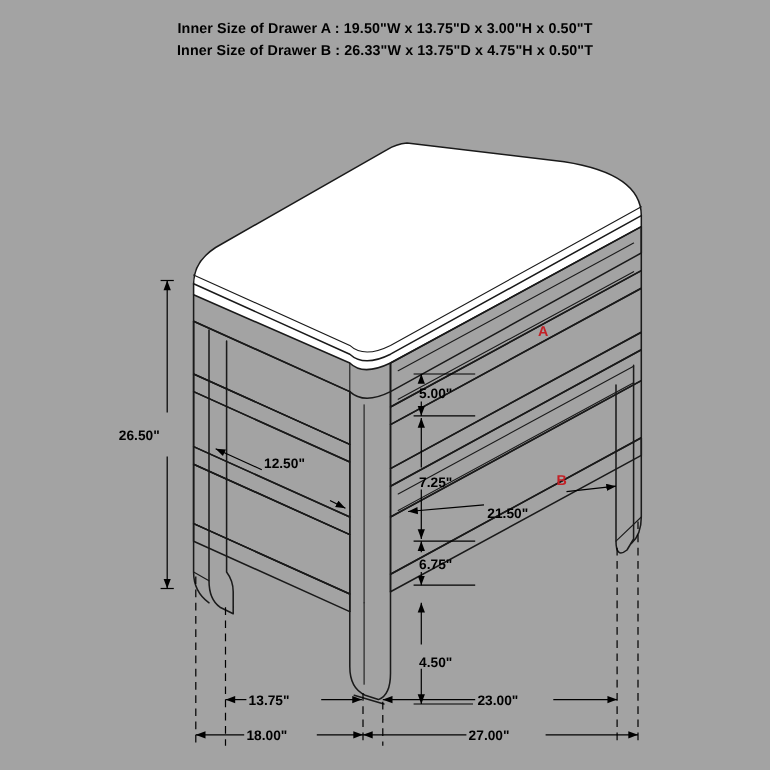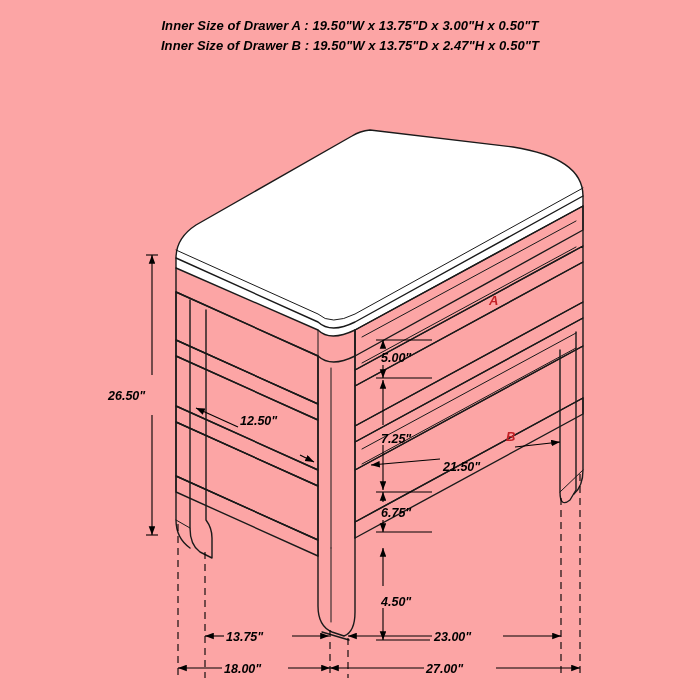--- a/index.html
+++ b/index.html
@@ -4,24 +4,23 @@
 <style>
   html, body {
     margin: 0;
     padding: 0;
     background: #ffffff;
   }
   #page {
     position: relative;
     width: 700px;
     height: 700px;
-    background: #fca5a5;
+    background: #a3a3a3;
     font-family: "Liberation Sans", sans-serif;
     overflow: hidden;
-    font-style: italic;
   }
   .header {
     position: absolute;
     top: 16px;
     left: 0;
     width: 700px;
     text-align: center;
     font-size: 13px;
     font-weight: bold;
     color: #000000;
@@ -76,21 +75,21 @@
     fill: #ffffff;
   }
 </style>
 </head>
 <body>
 
 <div id="page">
 
   <div class="header">
     <div>Inner Size of Drawer A : 19.50"W x 13.75"D x 3.00"H x 0.50"T</div>
-    <div>Inner Size of Drawer B : 19.50"W x 13.75"D x 2.47"H x 0.50"T</div>
+    <div>Inner Size of Drawer B : 26.33"W x 13.75"D x 4.75"H x 0.50"T</div>
   </div>
 
   <svg id="drawing" width="700" height="700" viewBox="0 0 700 700">
 
     <g>
 
       <path class="ln wood" d="M 370 130 L 513 147 Q 583 158 583 196 L 583 206 L 355 330 Q 330 342 318 330 L 176 268 L 176 258 Q 176 238 196 225 L 352 136 Q 360 131 370 130 Z"></path>
 
       <path class="ln" d="M 176 258 L 318 322 Q 331 334 355 322 L 583 196"></path>
       <path class="ln-thin" d="M 176 250 L 318 314 Q 331 326 355 314 L 583 188"></path>

